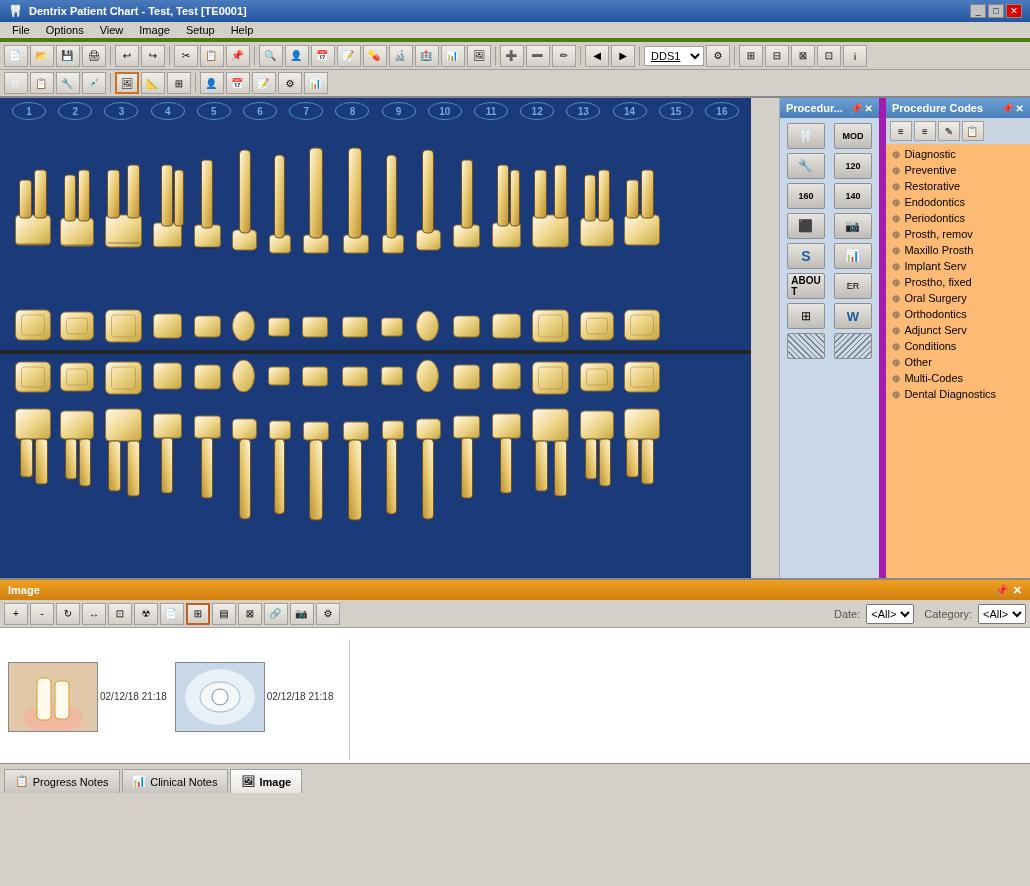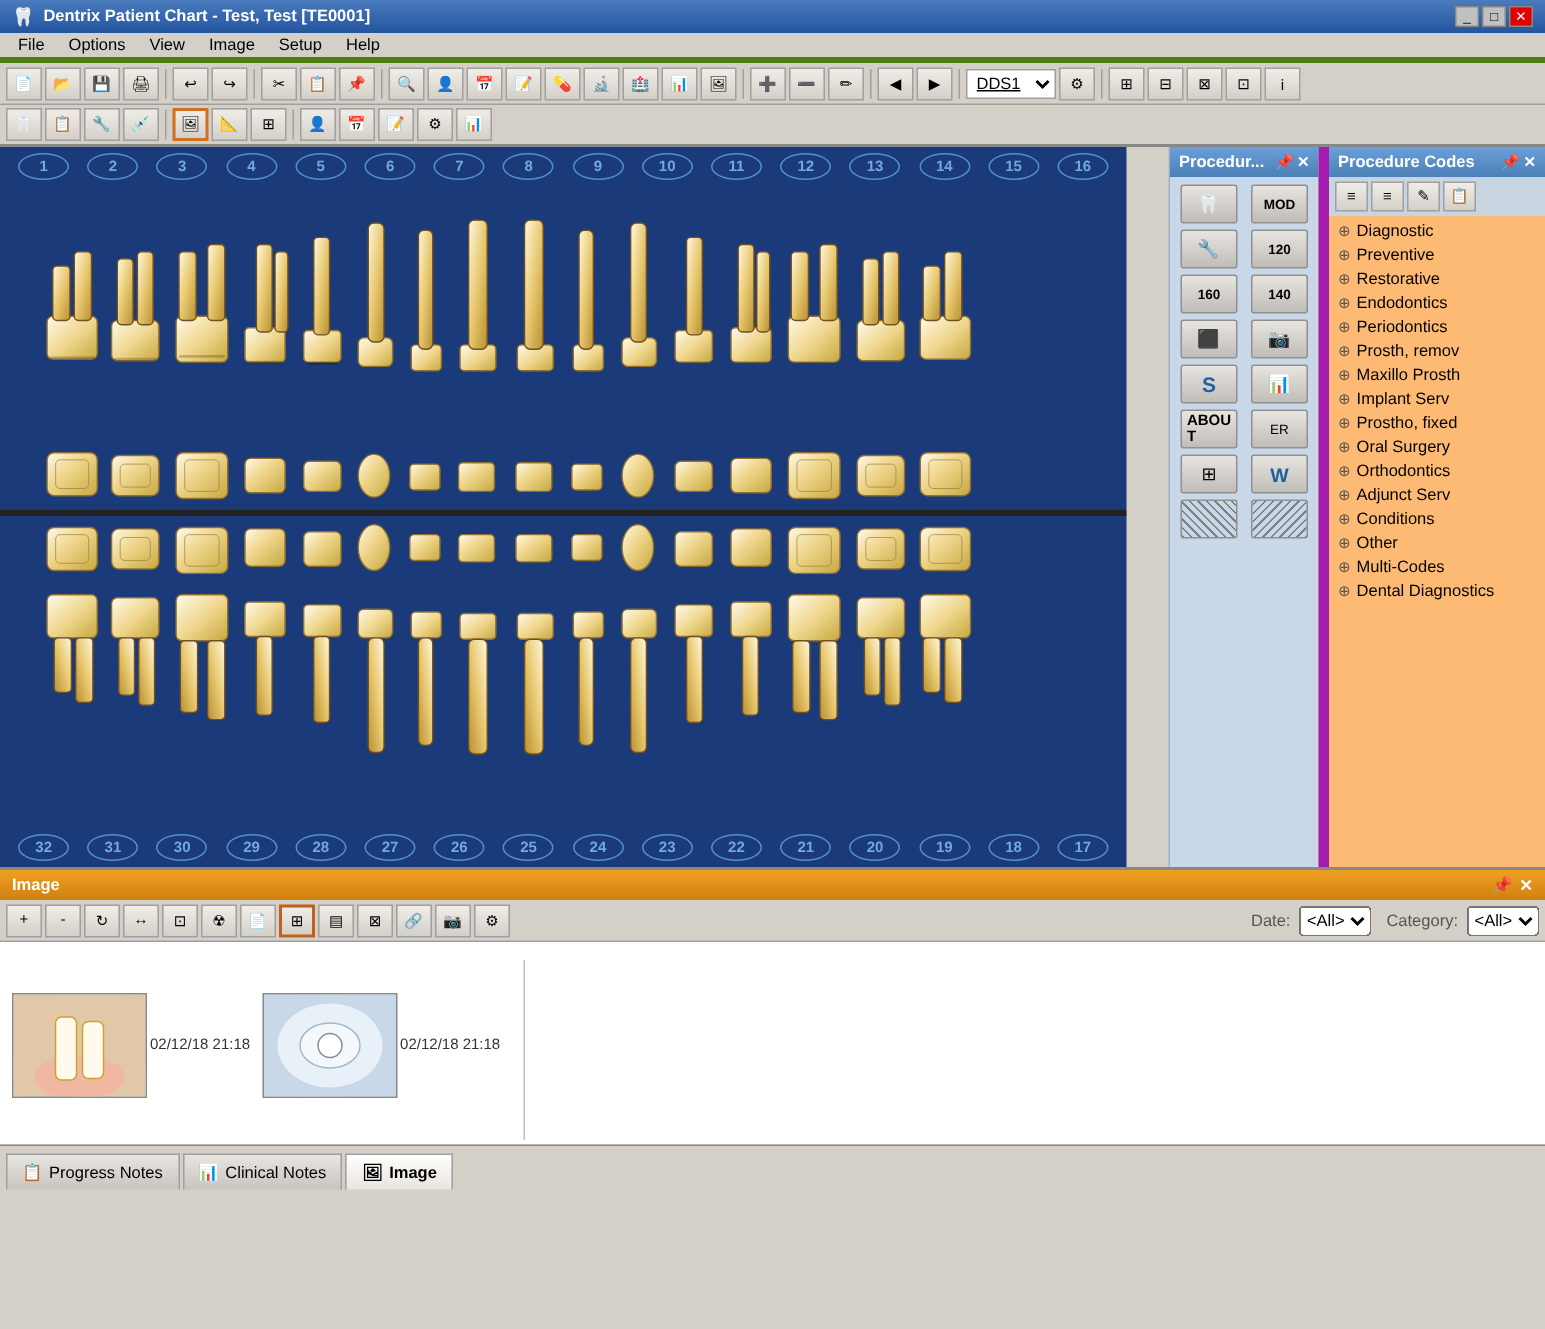--- a/index.html
+++ b/index.html
@@ -629,38 +629,20 @@
 
       <rect x="570" y="12" width="33" height="28" rx="4" fill="url(#toothGrad3)" stroke="#907030" stroke-width="1"></rect>
       <rect x="575" y="40" width="11" height="40" rx="3" fill="url(#rootGrad3)" stroke="#705020" stroke-width="1"></rect>
       <rect x="589" y="40" width="11" height="47" rx="3" fill="url(#rootGrad3)" stroke="#705020" stroke-width="1"></rect>
 
       <rect x="614" y="10" width="35" height="30" rx="4" fill="url(#toothGrad3)" stroke="#907030" stroke-width="1"></rect>
       <rect x="616" y="40" width="12" height="38" rx="3" fill="url(#rootGrad3)" stroke="#705020" stroke-width="1"></rect>
       <rect x="631" y="40" width="12" height="45" rx="3" fill="url(#rootGrad3)" stroke="#705020" stroke-width="1"></rect>
     </svg>
 
-    <div class="teeth-row-nums" style="padding:2px 6px 4px;">
-      <div class="t-num">32</div>
-      <div class="t-num">31</div>
-      <div class="t-num">30</div>
-      <div class="t-num">29</div>
-      <div class="t-num">28</div>
-      <div class="t-num">27</div>
-      <div class="t-num">26</div>
-      <div class="t-num">25</div>
-      <div class="t-num">24</div>
-      <div class="t-num">23</div>
-      <div class="t-num">22</div>
-      <div class="t-num">21</div>
-      <div class="t-num">20</div>
-      <div class="t-num">19</div>
-      <div class="t-num">18</div>
-      <div class="t-num">17</div>
-    </div>
   </div>
 
   <div class="procedure-panel">
     <div class="panel-header">
       <span>Procedur...</span>
       <div style="display:flex;gap:2px;">
         <span style="cursor:pointer;font-size:10px;">📌</span>
         <span style="cursor:pointer;font-size:10px;">✕</span>
       </div>
     </div>

